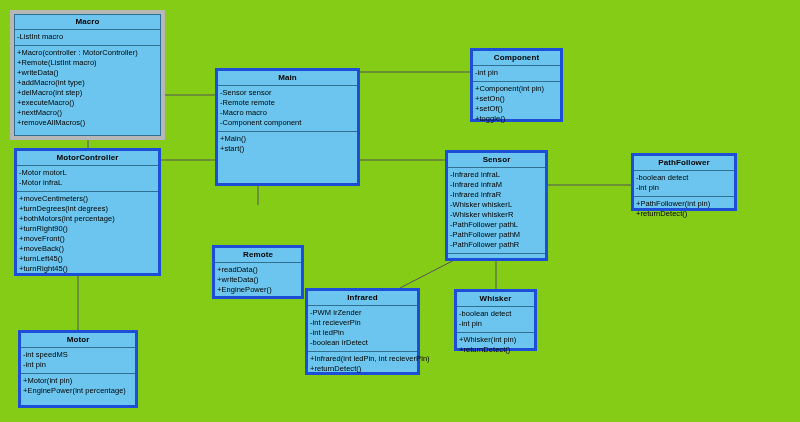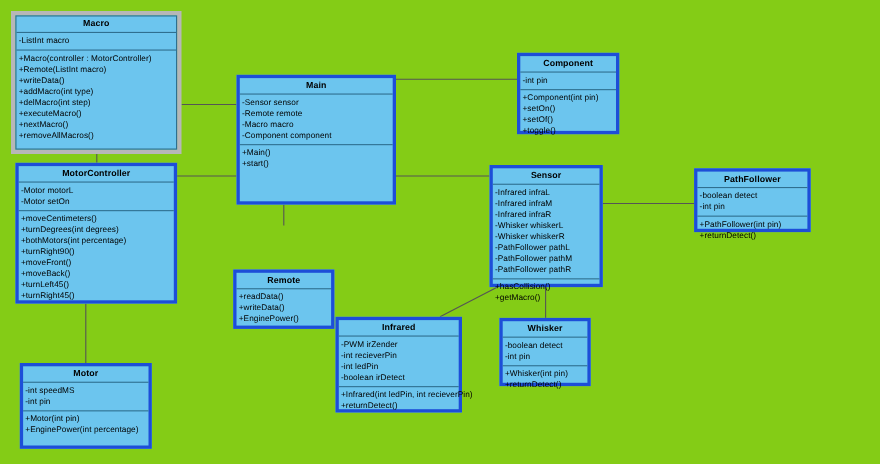--- a/index.html
+++ b/index.html
@@ -105,21 +105,21 @@
           <div class="cls-row">+nextMacro()</div>
           <div class="cls-row">+removeAllMacros()</div>
         </div>
     </div>
   </div>
 
   <div class="uml-class" style="left: 14px; top: 148px; width: 147px; height: 128px;">
     <div class="cls-title">MotorController</div>
     <div class="cls-section">
         <div class="cls-row">-Motor motorL</div>
-        <div class="cls-row">-Motor setOn</div>
+        <div class="cls-row">-Motor infraL</div>
       </div>
     <div class="cls-section last">
         <div class="cls-row">+moveCentimeters()</div>
         <div class="cls-row">+turnDegrees(int degrees)</div>
         <div class="cls-row">+bothMotors(int percentage)</div>
         <div class="cls-row">+turnRight90()</div>
         <div class="cls-row">+moveFront()</div>
         <div class="cls-row">+moveBack()</div>
         <div class="cls-row">+turnLeft45()</div>
         <div class="cls-row">+turnRight45()</div>
@@ -179,24 +179,20 @@
     <div class="cls-section">
         <div class="cls-row">-Infrared infraL</div>
         <div class="cls-row">-Infrared infraM</div>
         <div class="cls-row">-Infrared infraR</div>
         <div class="cls-row">-Whisker whiskerL</div>
         <div class="cls-row">-Whisker whiskerR</div>
         <div class="cls-row">-PathFollower pathL</div>
         <div class="cls-row">-PathFollower pathM</div>
         <div class="cls-row">-PathFollower pathR</div>
       </div>
-    <div class="cls-section last">
-        <div class="cls-row">+hasCollision()</div>
-        <div class="cls-row">+getMacro()</div>
-      </div>
   </div>
 
   <div class="uml-class" style="left: 631px; top: 153px; width: 106px; height: 58px;">
     <div class="cls-title">PathFollower</div>
     <div class="cls-section">
         <div class="cls-row">-boolean detect</div>
         <div class="cls-row">-int pin</div>
       </div>
     <div class="cls-section last">
         <div class="cls-row">+PathFollower(int pin)</div>

